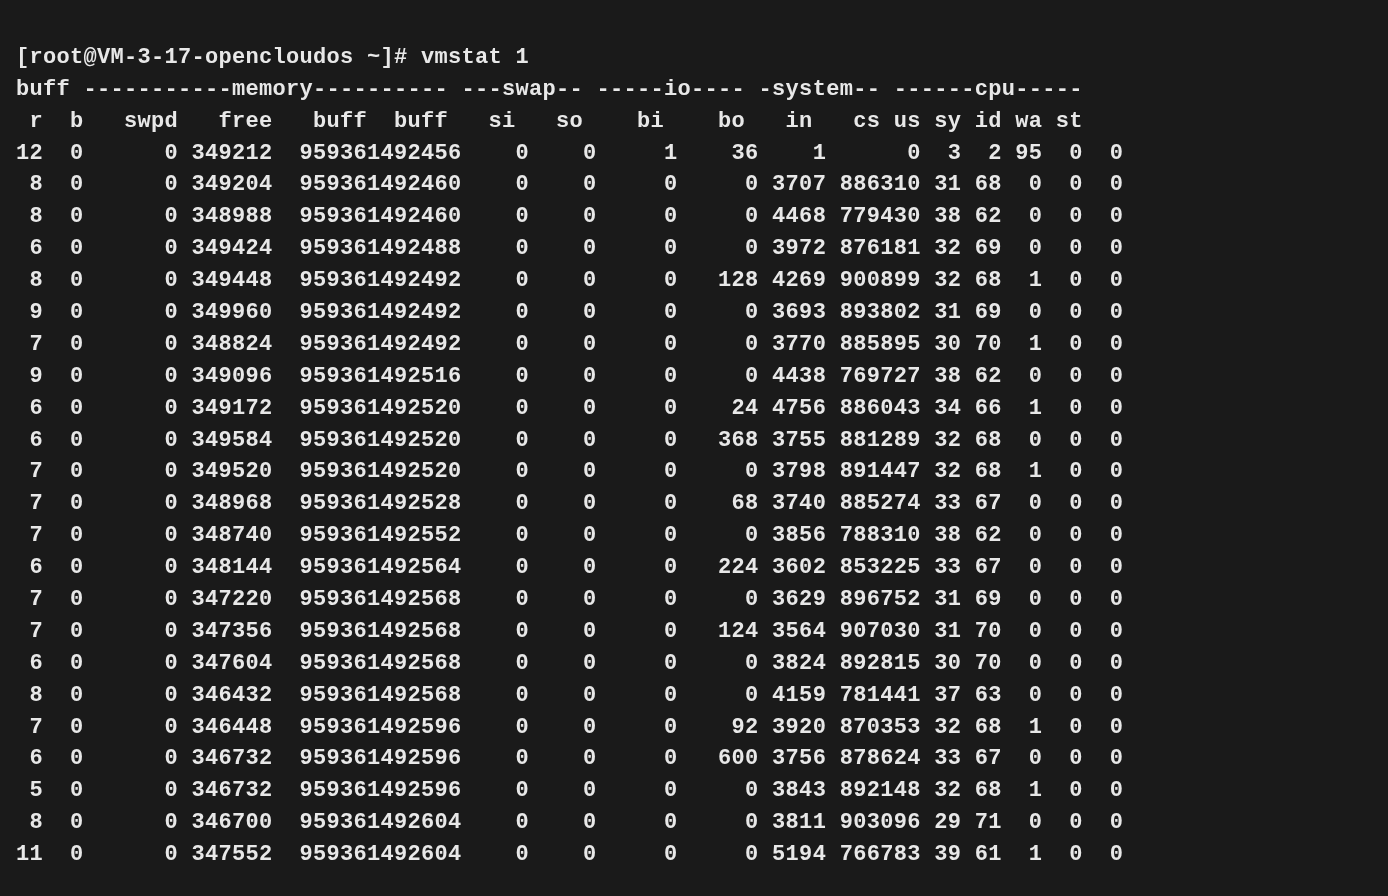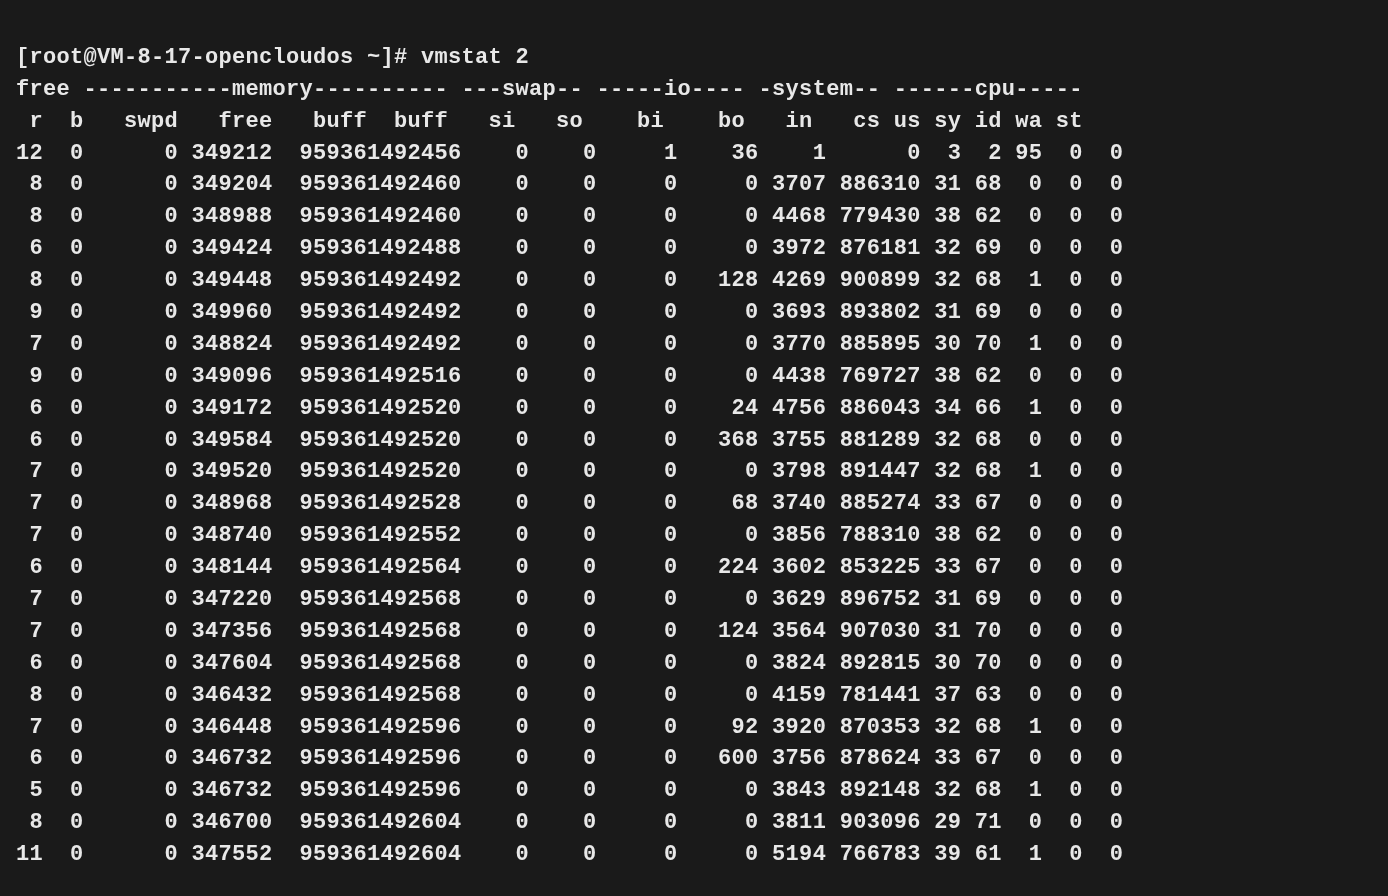--- a/index.html
+++ b/index.html
@@ -22,22 +22,22 @@
       letter-spacing: 0.3px;
     }
     .prompt-line {
       white-space: pre;
     }
   </style>
 </head>
 <body>
 
 <div class="terminal">
-<span class="prompt-line"><span>[root@VM-8-17-opencloudos ~]# </span><span>vmstat 2</span></span>
-<span>free -----------memory---------- ---swap-- -----io---- -system-- ------cpu-----</span>
+<span class="prompt-line"><span>[root@VM-3-17-opencloudos ~]# </span><span>vmstat 1</span></span>
+<span>buff -----------memory---------- ---swap-- -----io---- -system-- ------cpu-----</span>
 <span> r  b   swpd   free   buff  buff   si   so    bi    bo   in   cs us sy id wa st</span>
 <div id="rows-container">12  0      0 349212  959361492456    0    0     1    36    1      0  3  2 95  0  0
  8  0      0 349204  959361492460    0    0     0     0 3707 886310 31 68  0  0  0
  8  0      0 348988  959361492460    0    0     0     0 4468 779430 38 62  0  0  0
  6  0      0 349424  959361492488    0    0     0     0 3972 876181 32 69  0  0  0
  8  0      0 349448  959361492492    0    0     0   128 4269 900899 32 68  1  0  0
  9  0      0 349960  959361492492    0    0     0     0 3693 893802 31 69  0  0  0
  7  0      0 348824  959361492492    0    0     0     0 3770 885895 30 70  1  0  0
  9  0      0 349096  959361492516    0    0     0     0 4438 769727 38 62  0  0  0
  6  0      0 349172  959361492520    0    0     0    24 4756 886043 34 66  1  0  0

